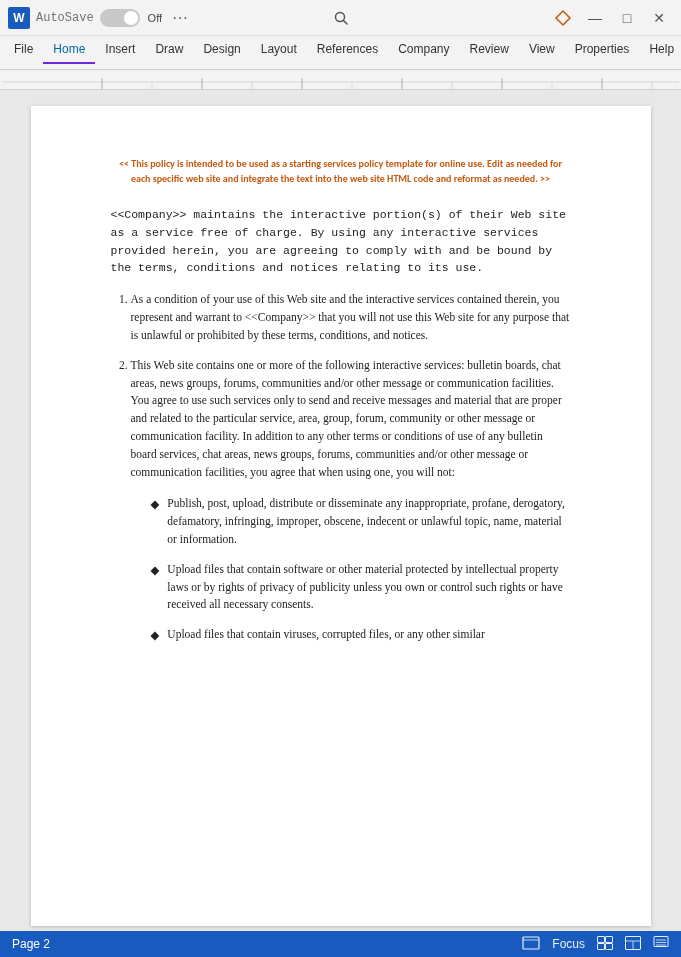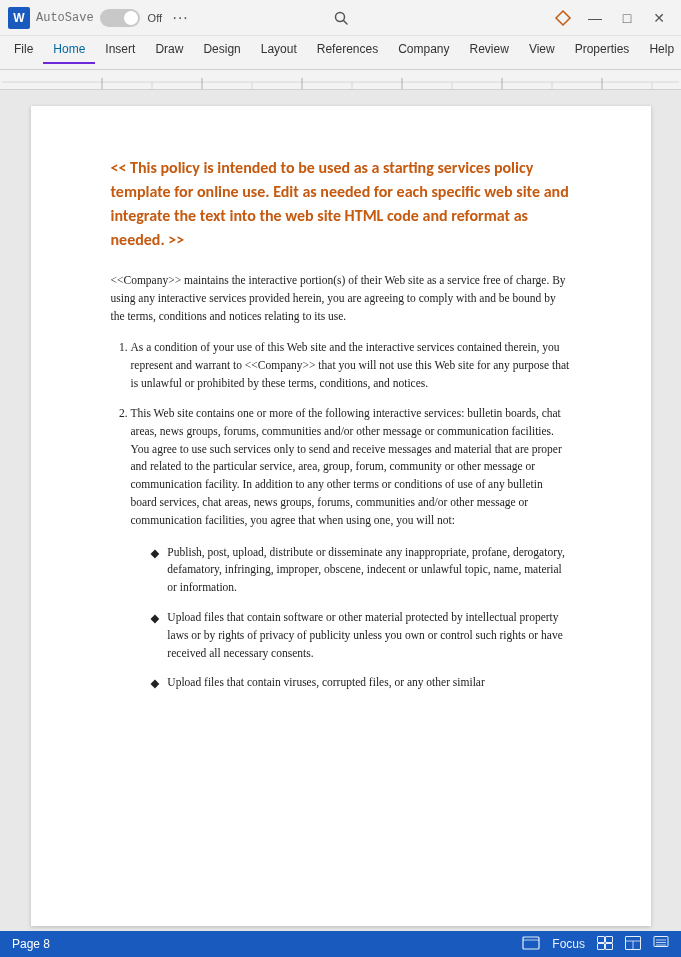--- a/index.html
+++ b/index.html
@@ -158,37 +158,38 @@
       box-shadow: 0 1px 4px rgba(0,0,0,0.2);
       padding: 50px 80px 50px 80px;
       font-size: 11.5px;
       line-height: 1.55;
       color: #222;
       font-family: 'Times New Roman', Times, serif;
     }
     .disclaimer-intro {
       color: #c55a11;
       font-family: 'Calibri', Arial, sans-serif;
-      font-size: 16px;
+      font-size: 10px;
       font-weight: bold;
       margin-bottom: 20px;
       line-height: 1.5;
+      text-align: center;
     }
     .doc-title {
       text-align: center;
       font-weight: bold;
       font-size: 11.5px;
       margin-bottom: 18px;
       font-family: 'Times New Roman', Times, serif;
       letter-spacing: 0.5px;
     }
     .doc-para {
       margin-bottom: 14px;
       font-size: 11.5px;
-      font-family: Liberation Serif, serif;
+      font-family: Liberation Mono, monospace;
       line-height: 1.55;
     }
     .doc-list {
       margin-left: 20px;
       margin-bottom: 14px;
     }
     .doc-list-item {
       margin-bottom: 12px;
       font-size: 11.5px;
       font-family: 'Times New Roman', Times, serif;
@@ -332,21 +333,21 @@
       <div class="bullet-item">
         <span class="bullet-diamond">◆</span>
         <span>Upload files that contain viruses, corrupted files, or any other similar</span>
       </div>
     </div>
 
   </div>
 </div>
 
 <div class="status-bar">
-  <span>Page 8</span>
+  <span>Page 2</span>
   <div class="status-right">
     <span class="status-icon">
       <svg width="18" height="14" viewBox="0 0 18 14" fill="none">
         <rect x="1" y="1" width="16" height="12" rx="1" stroke="white" stroke-width="1.2"></rect>
         <line x1="1" y1="4" x2="17" y2="4" stroke="white" stroke-width="0.8"></line>
       </svg>
     </span>
     <span class="status-icon" style="font-size:12px;">Focus</span>
     <span class="status-icon">
       <svg width="16" height="14" viewBox="0 0 16 14" fill="none">

